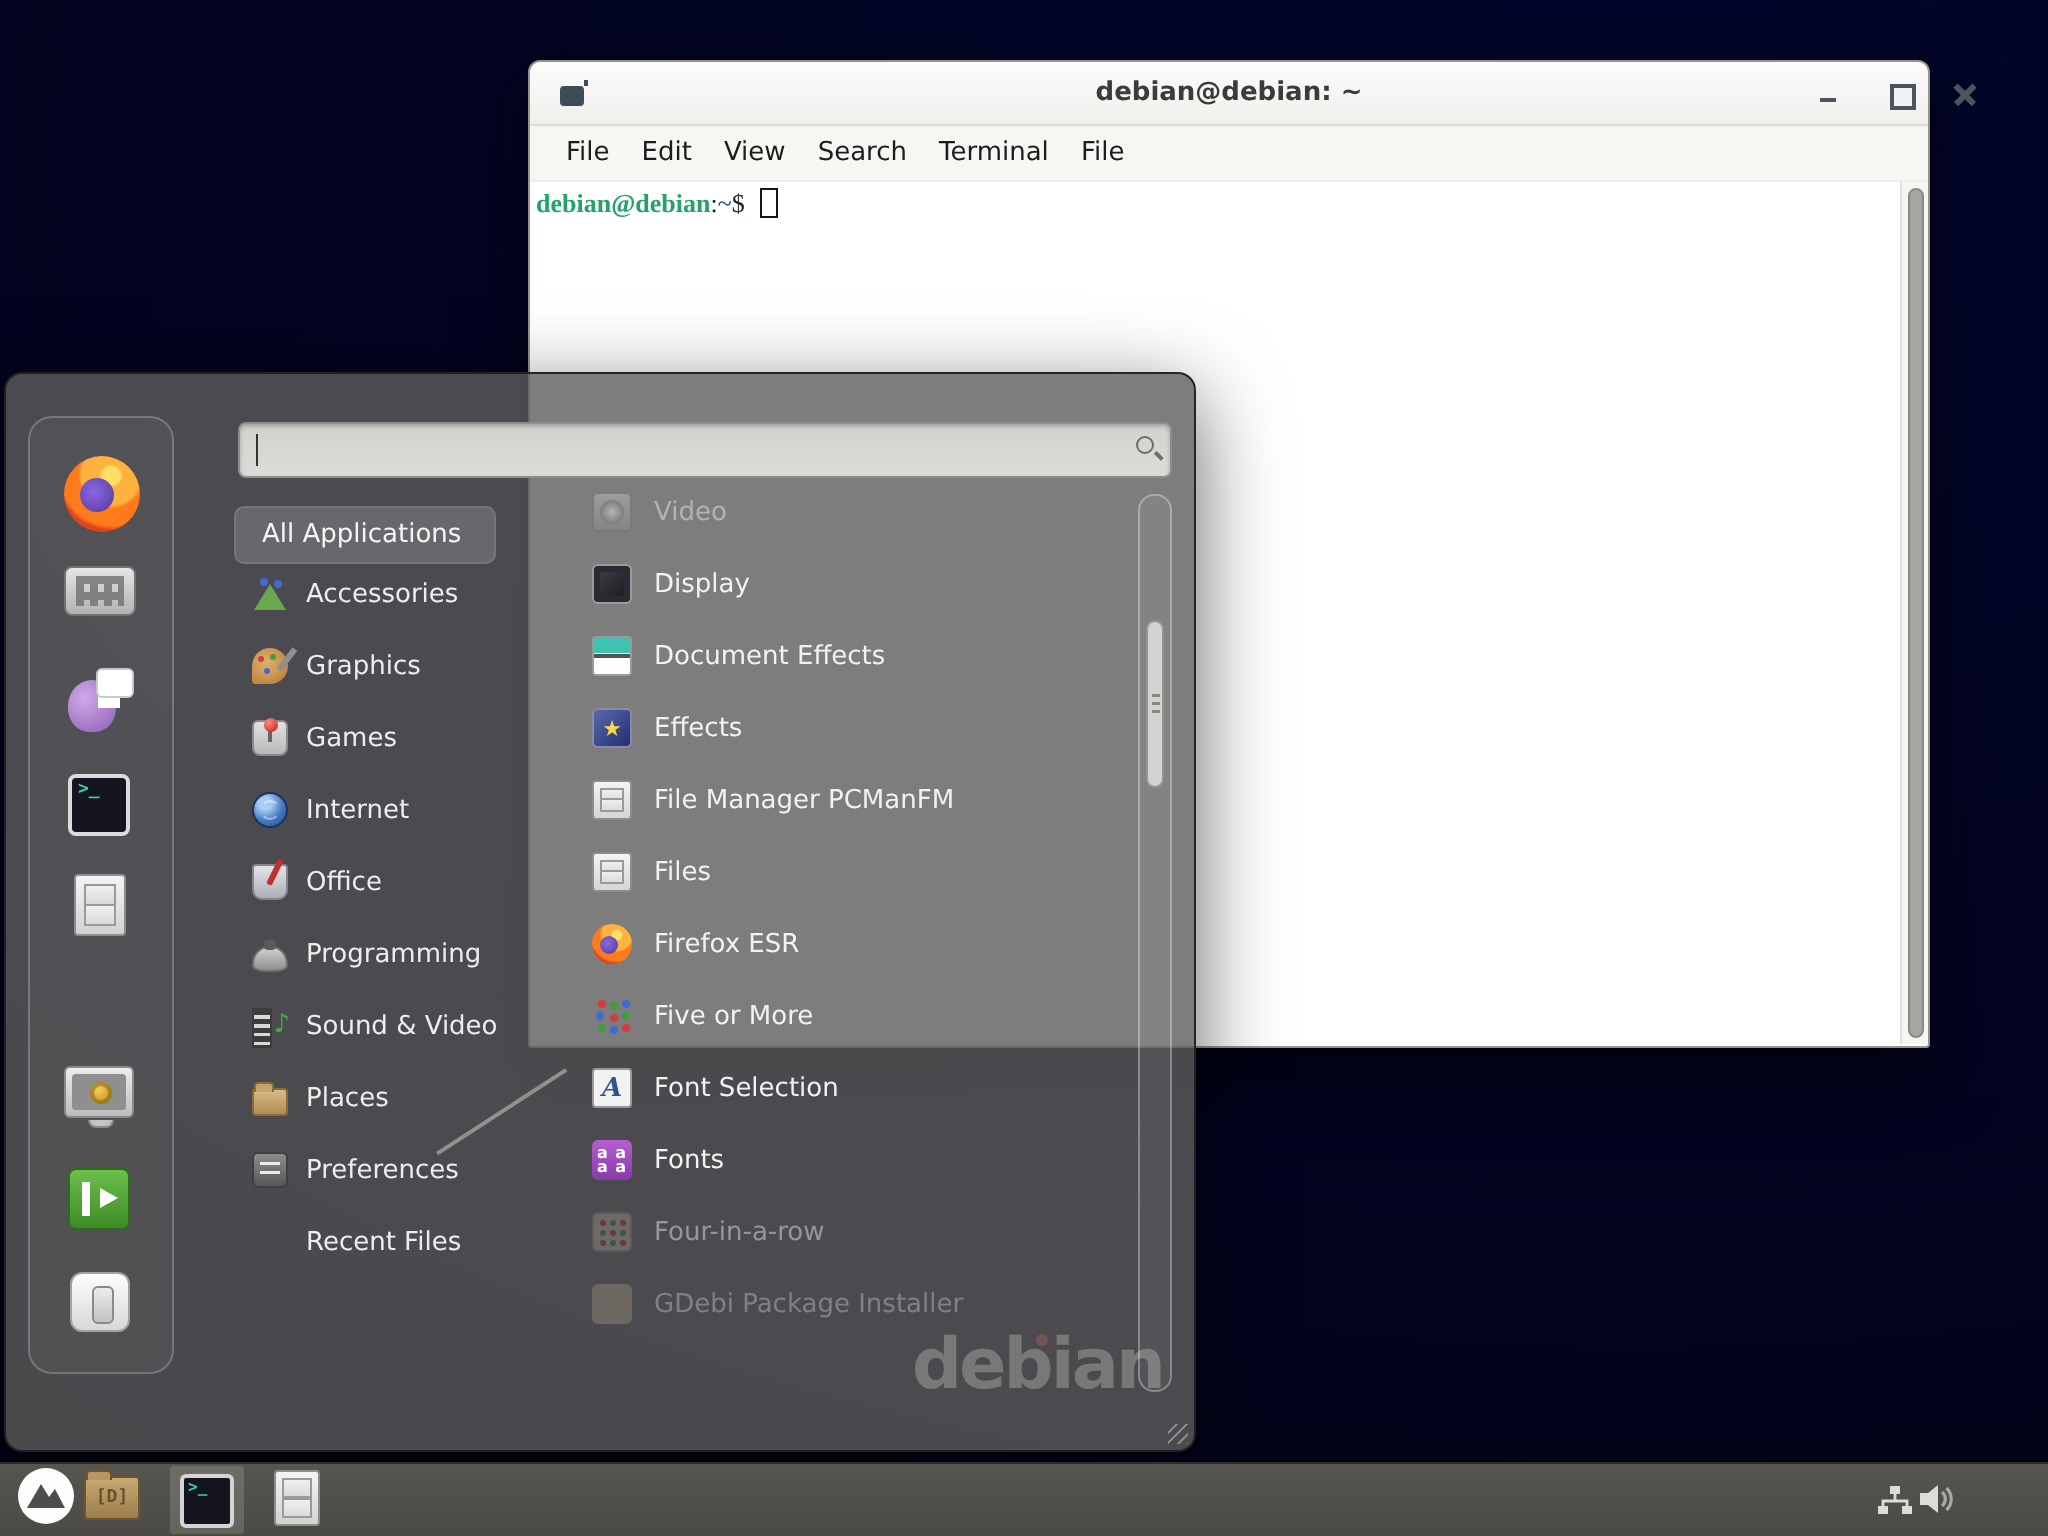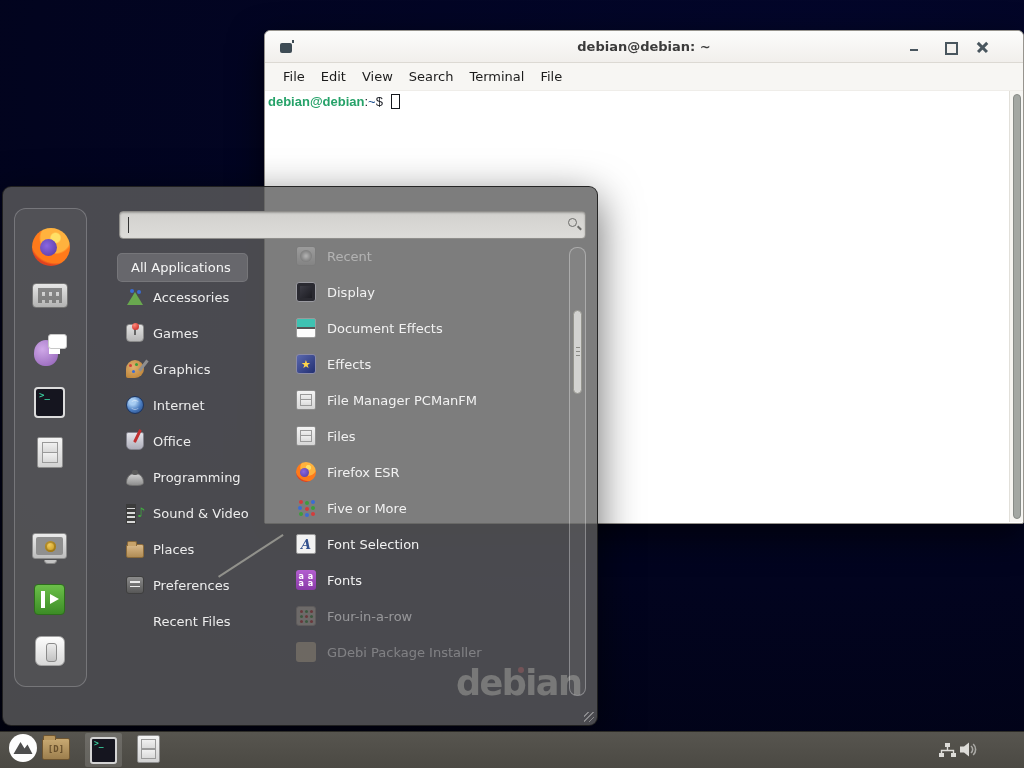--- a/index.html
+++ b/index.html
@@ -9,42 +9,42 @@
 
   
   .desktop{position:absolute;inset:0;background:
     radial-gradient(140% 120% at 80% 10%, #03062b 0%, #02041f 55%, #01020f 100%);}
   .watermark{position:absolute;left:456px;top:663px;font-size:35px;font-weight:bold;
     letter-spacing:-1.5px;color:#e6e6e3;}
   .watermark-dot{position:absolute;left:518px;top:667px;width:6px;height:6px;
     border-radius:50%;background:#cf2f44;}
 
   
-  .term-win{position:absolute;left:264px;top:30px;width:760px;height:494px;
+  .term-win{position:absolute;left:264px;top:30px;width:701px;height:494px;
     background:#fff;border:1px solid #97948e;border-radius:6px 6px 2px 2px;
     box-shadow:0 12px 34px rgba(0,0,0,.65);}
   .titlebar{position:absolute;left:0;top:0;right:0;height:32px;
     background:linear-gradient(#fcfcfb,#f1efec);border-radius:6px 6px 0 0;
     border-bottom:1px solid #dcd9d3;}
   .title-text{position:absolute;left:0;right:0;top:8px;text-align:center;
     font-size:13px;font-weight:bold;color:#3b3b3b;}
   .title-icon{position:absolute;left:15px;top:12px;width:12px;height:10px;
     background:#3e4c55;border-radius:2px;}
   .title-icon::after{content:"";position:absolute;right:-2px;top:-3px;width:2px;height:3px;background:#3e4c55;}
   .wbtn{position:absolute;top:41px;width:12px;height:12px;}
   .wbtn-min::after{content:"";position:absolute;left:2px;bottom:2px;width:8px;height:2.5px;background:#49565e;}
   .wbtn-max::after{content:"";position:absolute;left:1px;top:1px;width:9px;height:9px;
     border:2.5px solid #49565e;background:#f4f2ef;}
   .wbtn-close::before,.wbtn-close::after{content:"";position:absolute;left:-1px;top:5px;width:13px;height:2.6px;background:#49565e;}
   .wbtn-close::before{transform:rotate(45deg);} .wbtn-close::after{transform:rotate(-45deg);}
   .menubar{position:absolute;left:0;top:32px;right:0;height:28px;background:#f7f6f3;
     border-bottom:1px solid #efede9;display:flex;align-items:center;padding-left:10px;}
   .menubar .mitem{padding:0 8px;font-size:13px;color:#1c1c1c;}
   .term-body{position:absolute;left:0;top:60px;right:14px;bottom:0;background:#fff;
-    font-family:Liberation Sans, sans-serif;font-size:13px;padding:3px 0 0 3px;white-space:pre;}
+    font-family:Liberation Serif, serif;font-size:13px;padding:3px 0 0 3px;white-space:pre;}
   .p-user{color:#26a269;font-weight:bold;}
   .p-colon{color:#1c1f26;} .p-path{color:#12488b;} .p-dollar{color:#1c1f26;}
   .cursor-box{display:inline-block;width:9px;height:15px;border:1.5px solid #14171c;
     vertical-align:-3px;margin-left:8px;background:#fff;}
   .term-scroll{position:absolute;right:0;top:60px;bottom:1px;width:14px;background:#f6f5f2;
     border-left:1px solid #e2e0da;border-radius:0 0 2px 0;}
   .term-thumb{position:absolute;left:3px;top:3px;bottom:3px;width:8px;background:#a3a7a3;
     border:1px solid #878b87;border-radius:4px;}
 
   
@@ -291,26 +291,26 @@
     <div class="allapps">
       <span>All Applications</span>
     </div>
 
     <div class="cats">
       <div class="cat-row">
         <span class="cic i-acc"></span>
         <span>Accessories</span>
         </div>
       <div class="cat-row">
+        <span class="cic i-graph"></span>
+        <span>Graphics</span>
+        </div>
+      <div class="cat-row">
         <span class="cic i-games"></span>
         <span>Games</span>
-        </div>
-      <div class="cat-row">
-        <span class="cic i-graph"></span>
-        <span>Graphics</span>
         </div>
       <div class="cat-row">
         <span class="cic i-net"></span>
         <span>Internet</span>
         </div>
       <div class="cat-row">
         <span class="cic i-office"></span>
         <span>Office</span>
         </div>
       <div class="cat-row">
@@ -331,21 +331,21 @@
         </div>
       <div class="cat-row">
         <span class="spacer"></span>
         <span>Recent Files</span>
         </div>
     </div>
 
     <div class="apps">
       <div class="app-row dim45">
         <span class="ic i-disks"></span>
-        <span>Recent</span>
+        <span>Video</span>
         </div>
       <div class="app-row">
         <span class="ic i-display"></span>
         <span>Display</span>
         </div>
       <div class="app-row">
         <span class="ic i-scan"></span>
         <span>Document Effects</span>
         </div>
       <div class="app-row">

